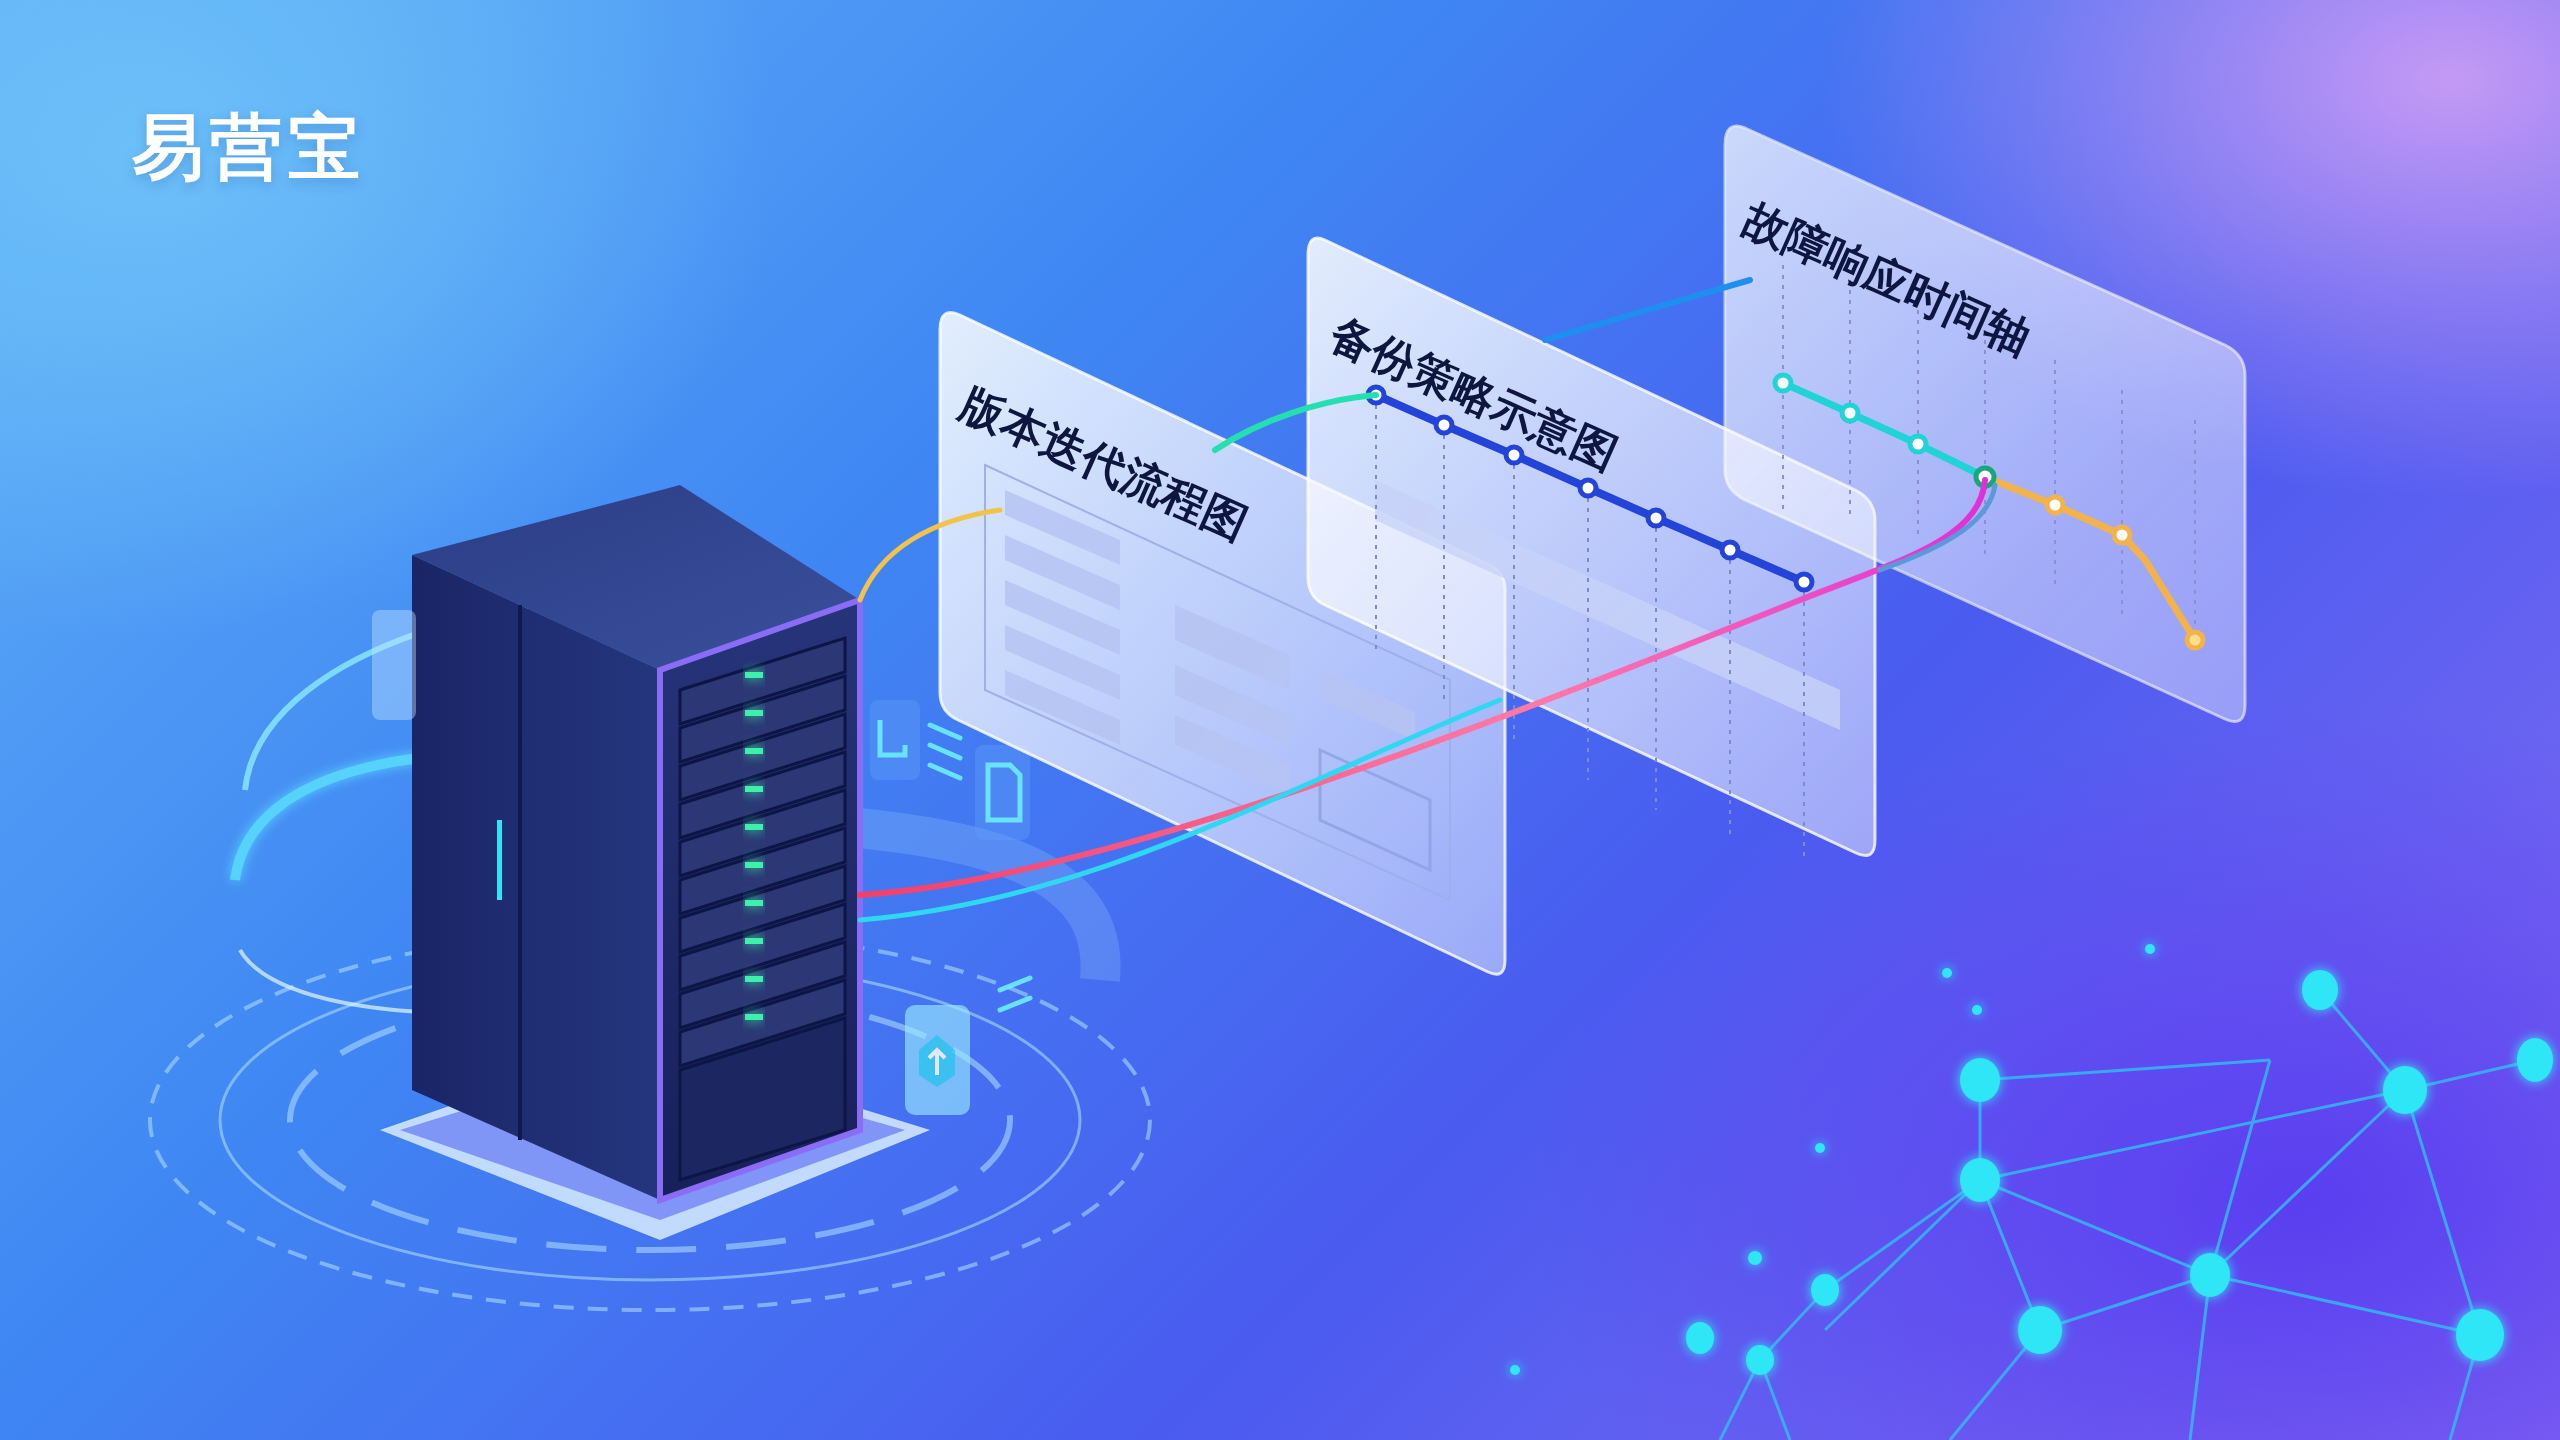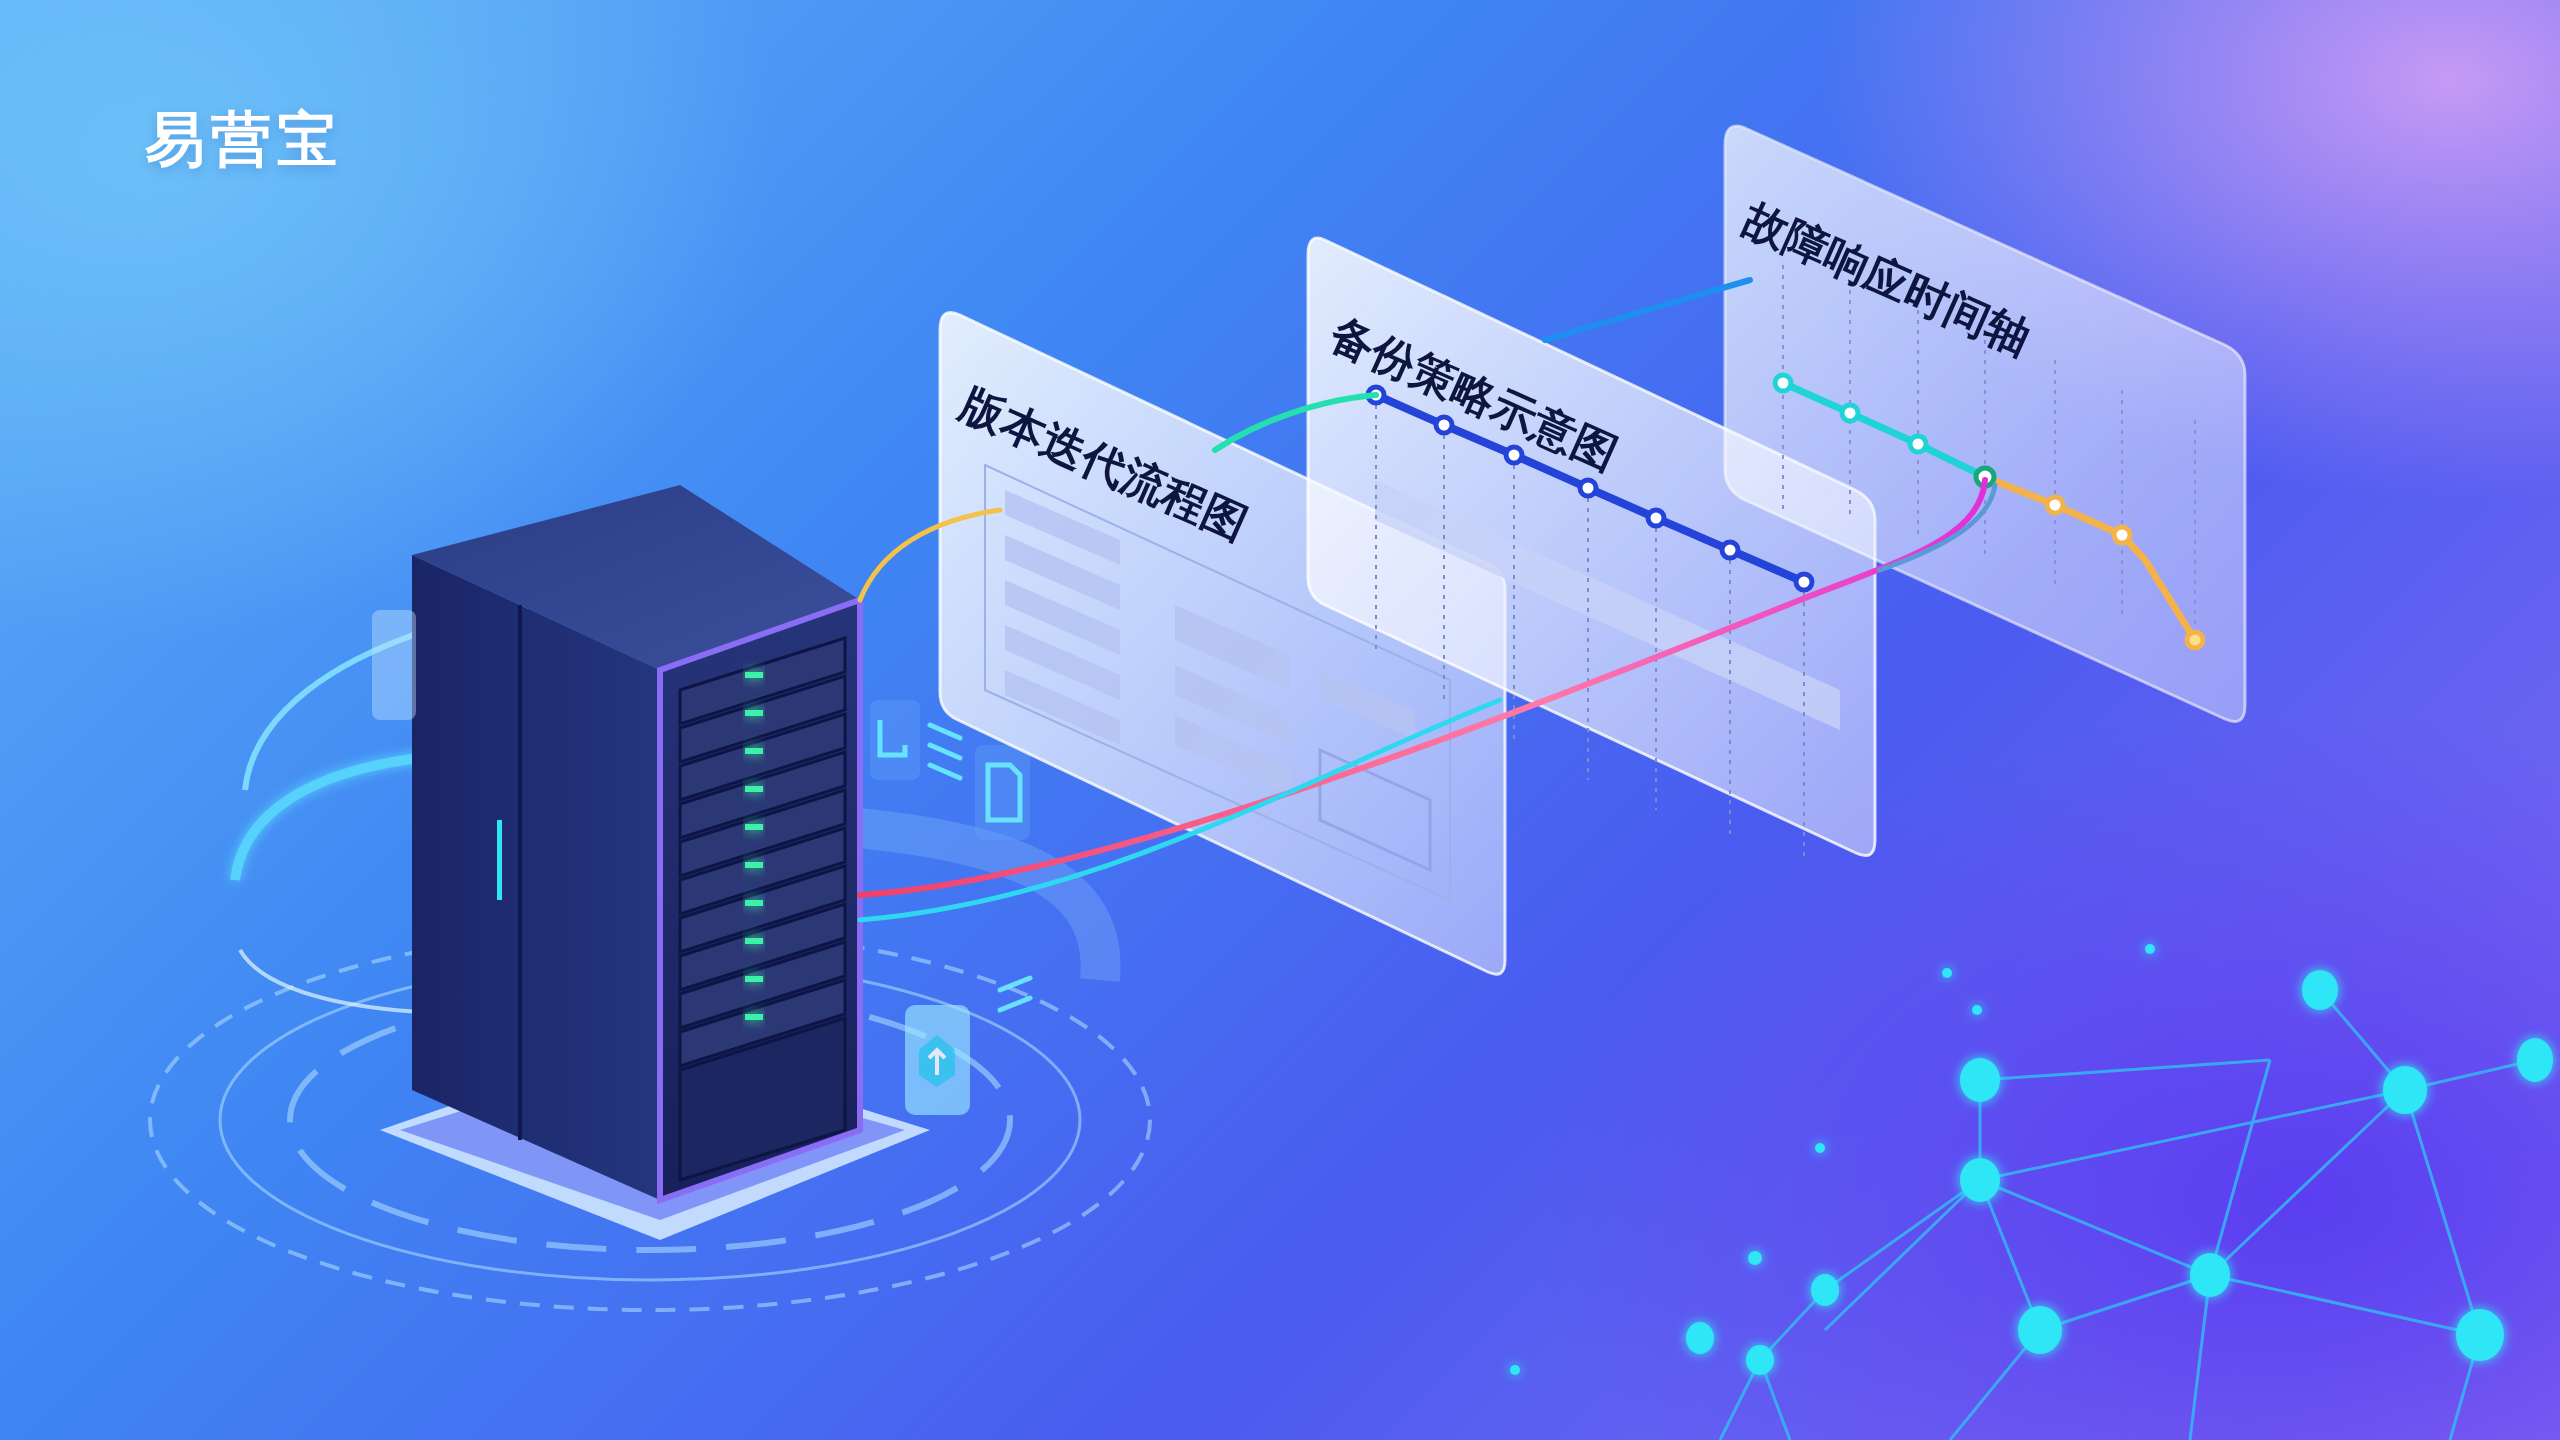--- a/index.html
+++ b/index.html
@@ -4,21 +4,21 @@
 <style>
   html,body{margin:0;padding:0;}
   body{width:2560px;height:1440px;overflow:hidden;position:relative;
     font-family:"DejaVu Sans","Liberation Sans",sans-serif;
     background:
       radial-gradient(ellipse 900px 600px at 2450px 80px, #c59af5 0%, rgba(197,154,245,0) 70%),
       radial-gradient(ellipse 1100px 700px at 2300px 1200px, #5a3ef0 0%, rgba(90,62,240,0) 70%),
       radial-gradient(ellipse 900px 700px at 150px 150px, #6cc0f8 0%, rgba(108,192,248,0) 70%),
       linear-gradient(135deg,#5fb2f7 0%,#3f86f3 35%,#4a5bf0 65%,#8a6cf2 100%);
   }
-  .brand{position:absolute;left:145px;top:100px;font-size:60px;font-weight:bold;color:#fff;letter-spacing:6px;
+  .brand{position:absolute;left:132px;top:100px;font-size:72px;font-weight:bold;color:#fff;letter-spacing:6px;
     text-shadow:0 4px 12px rgba(20,60,160,.25);}
   svg.scene{position:absolute;left:0;top:0;}
   .panel-title{position:absolute;font-size:44px;font-weight:bold;color:#0e1640;transform-origin:left top;white-space:nowrap;}
 </style>
 </head>
 <body>
 
 <div class="brand">易营宝</div>
 
 <svg class="scene" width="2560" height="1440" viewBox="0 0 2560 1440">

